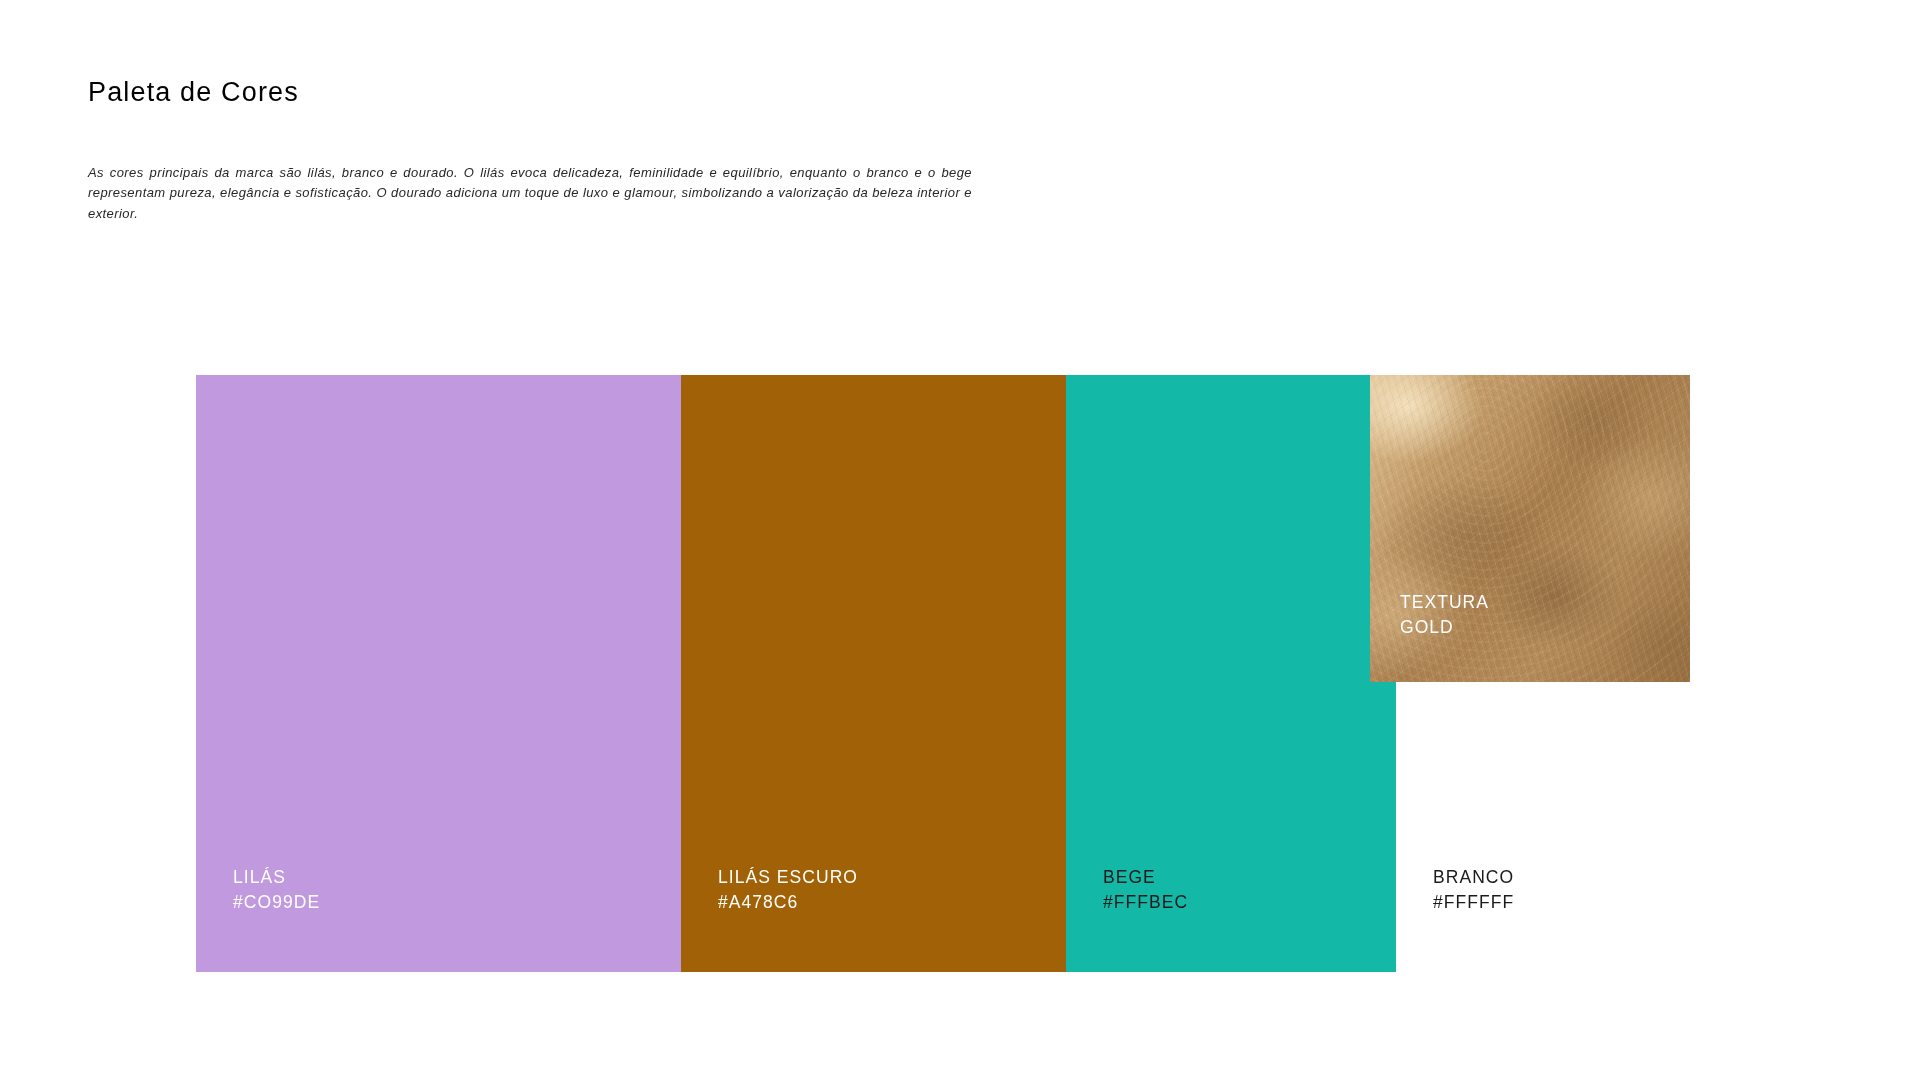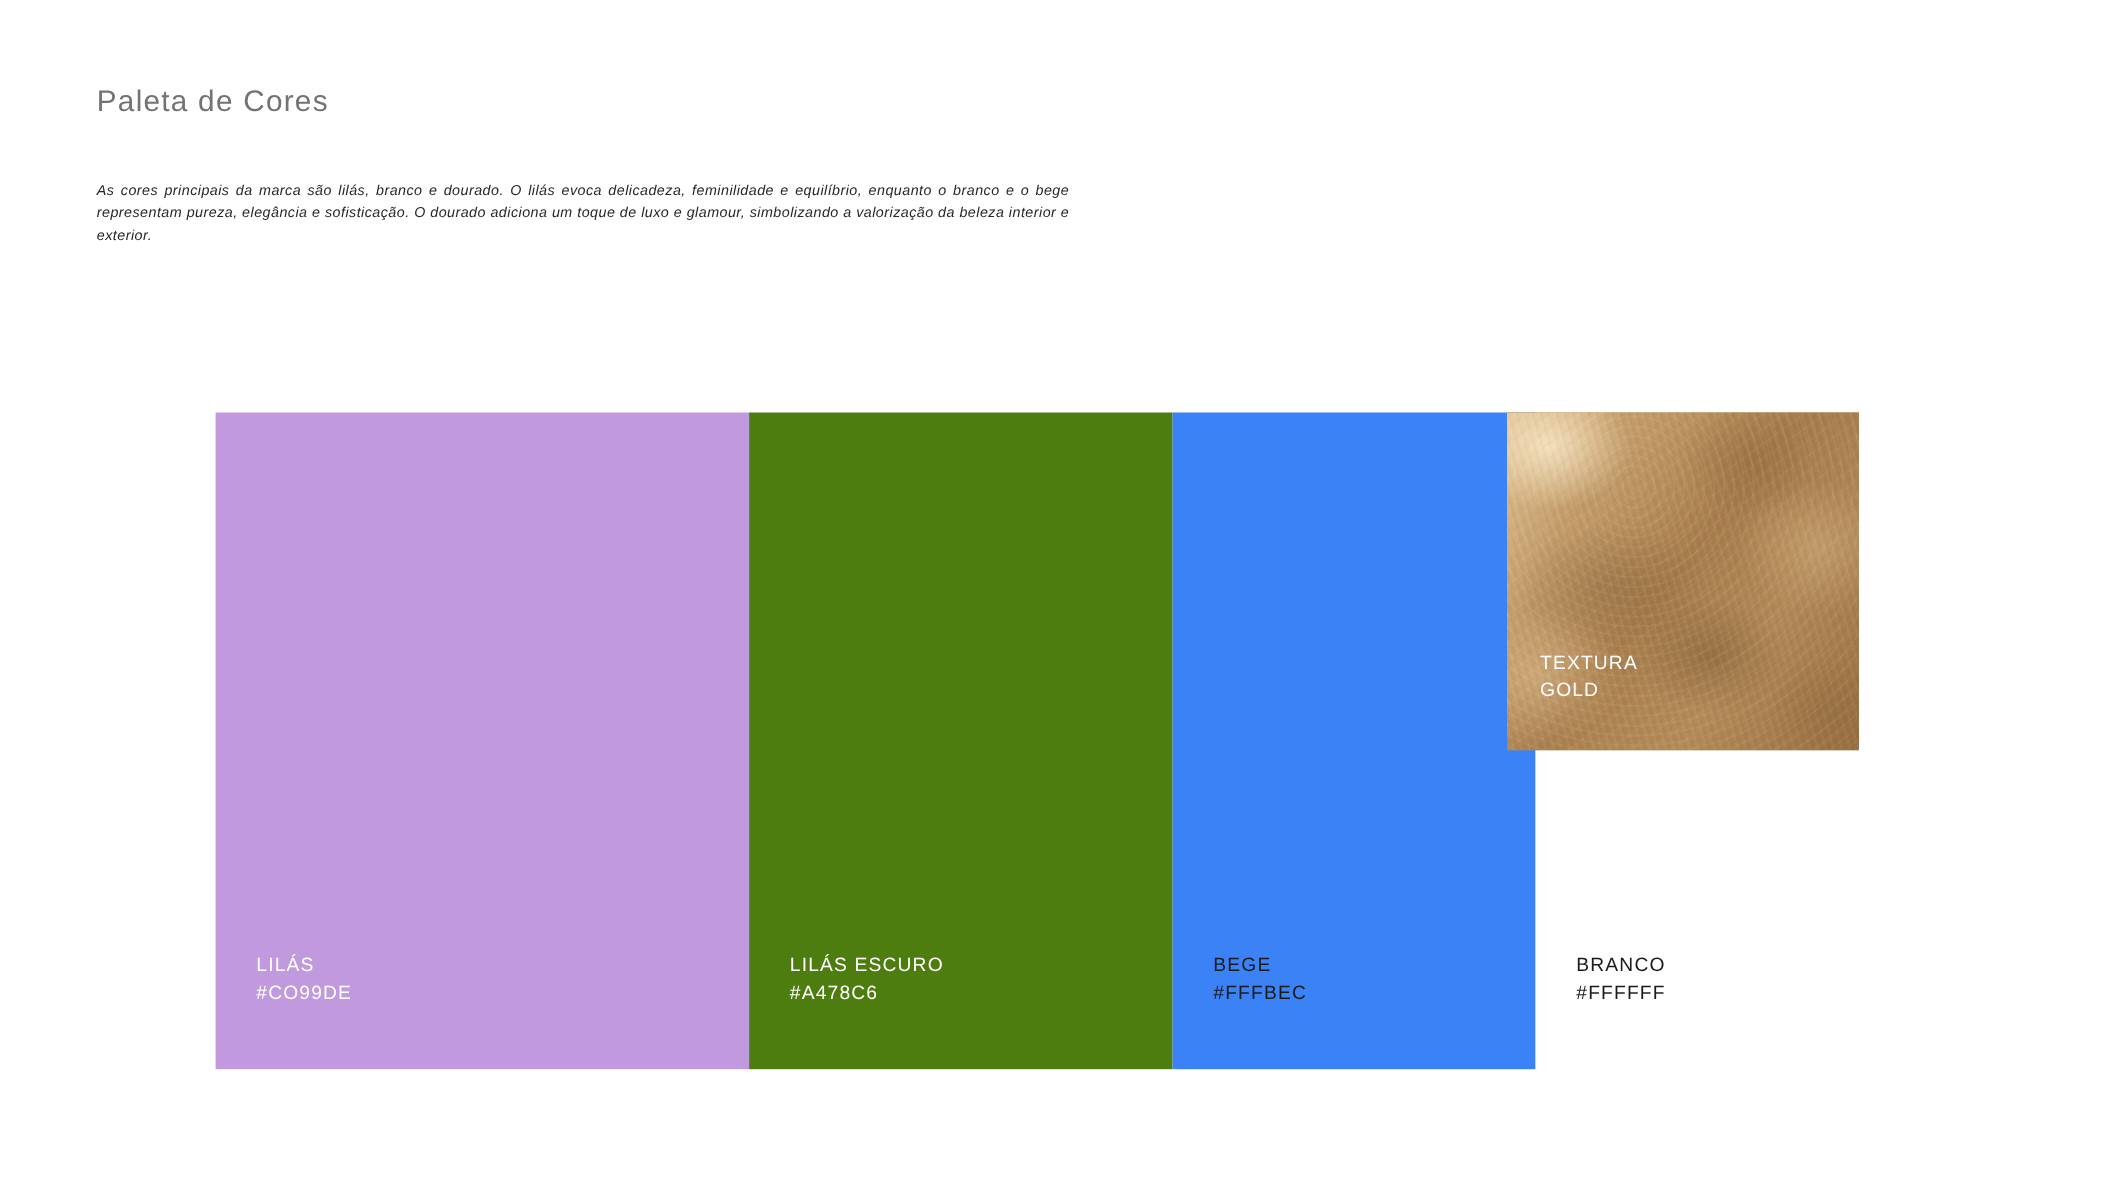--- a/index.html
+++ b/index.html
@@ -24,21 +24,21 @@
   }
 
   
   .page-title {
     position: absolute;
     left: 88px;
     top: 58px;
     font-size: 27px;
     font-weight: 400;
     letter-spacing: 1.15px;
-    color: #737373;
+    color: #000000;
     white-space: nowrap;
     line-height: 1.2;
   }
 
   
   .intro-text {
     position: absolute;
     left: 88px;
     top: 163px;
     width: 884px;
@@ -62,22 +62,22 @@
     display: flex;
     align-items: stretch;
   }
 
   .swatch {
     position: relative;
     height: 100%;
     box-sizing: border-box;
   }
   .swatch-lilas        { width: 485px; background: #c099de; }
-  .swatch-lilas-escuro { width: 385px; background: #4d7c0f; }
-  .swatch-bege         { width: 330px; background: #3b82f6; }
+  .swatch-lilas-escuro { width: 385px; background: #a16207; }
+  .swatch-bege         { width: 330px; background: #14b8a6; }
   .swatch-branco       { width: 330px; background: #ffffff; }
 
   .swatch-caption {
     position: absolute;
     left: 37px;
     bottom: 57px;
     font-size: 17.5px;
     font-weight: 400;
     letter-spacing: 1.05px;
     line-height: 1.42;

